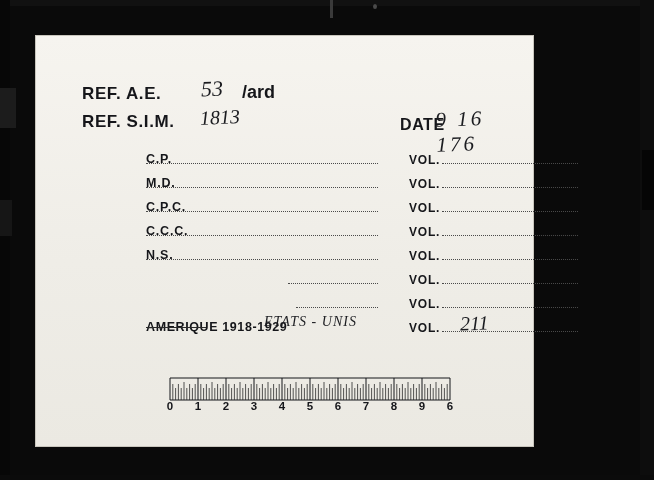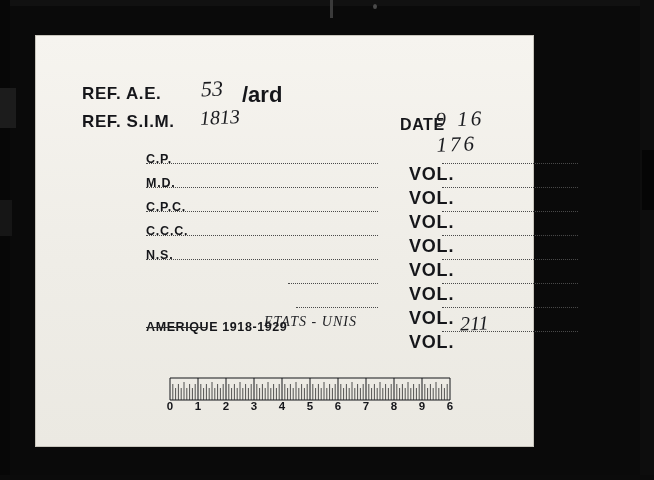--- a/index.html
+++ b/index.html
@@ -74,21 +74,21 @@
     position: absolute;
     left: 165px;
     top: 40px;
     font-size: 22px;
     transform: rotate(-2deg);
   }
   .ref-ae-suffix {
     position: absolute;
     left: 206px;
     top: 46px;
-    font-size: 22px;
+    font-size: 18px;
     font-family: "Liberation Sans", sans-serif;
     font-weight: bold;
     font-style: normal;
     color: #15161a;
   }
   .ref-sim {
     position: absolute;
     left: 46px;
     top: 76px;
     font-size: 17px;
@@ -143,22 +143,22 @@
     position: absolute;
     left: 78px;
     right: 240px;
     top: 15px;
     border-bottom: 1px dotted #4a4a4a;
     height: 0;
   }
   .row .volbl {
     position: absolute;
     left: 341px;
-    top: 16px;
-    font-size: 18px;
+    top: 5px;
+    font-size: 12px;
     font-family: "Liberation Sans", sans-serif;
     font-weight: bold;
     color: #15161a;
     letter-spacing: 0.8px;
   }
   .row .dots-right {
     position: absolute;
     left: 374px;
     right: 40px;
     top: 15px;

